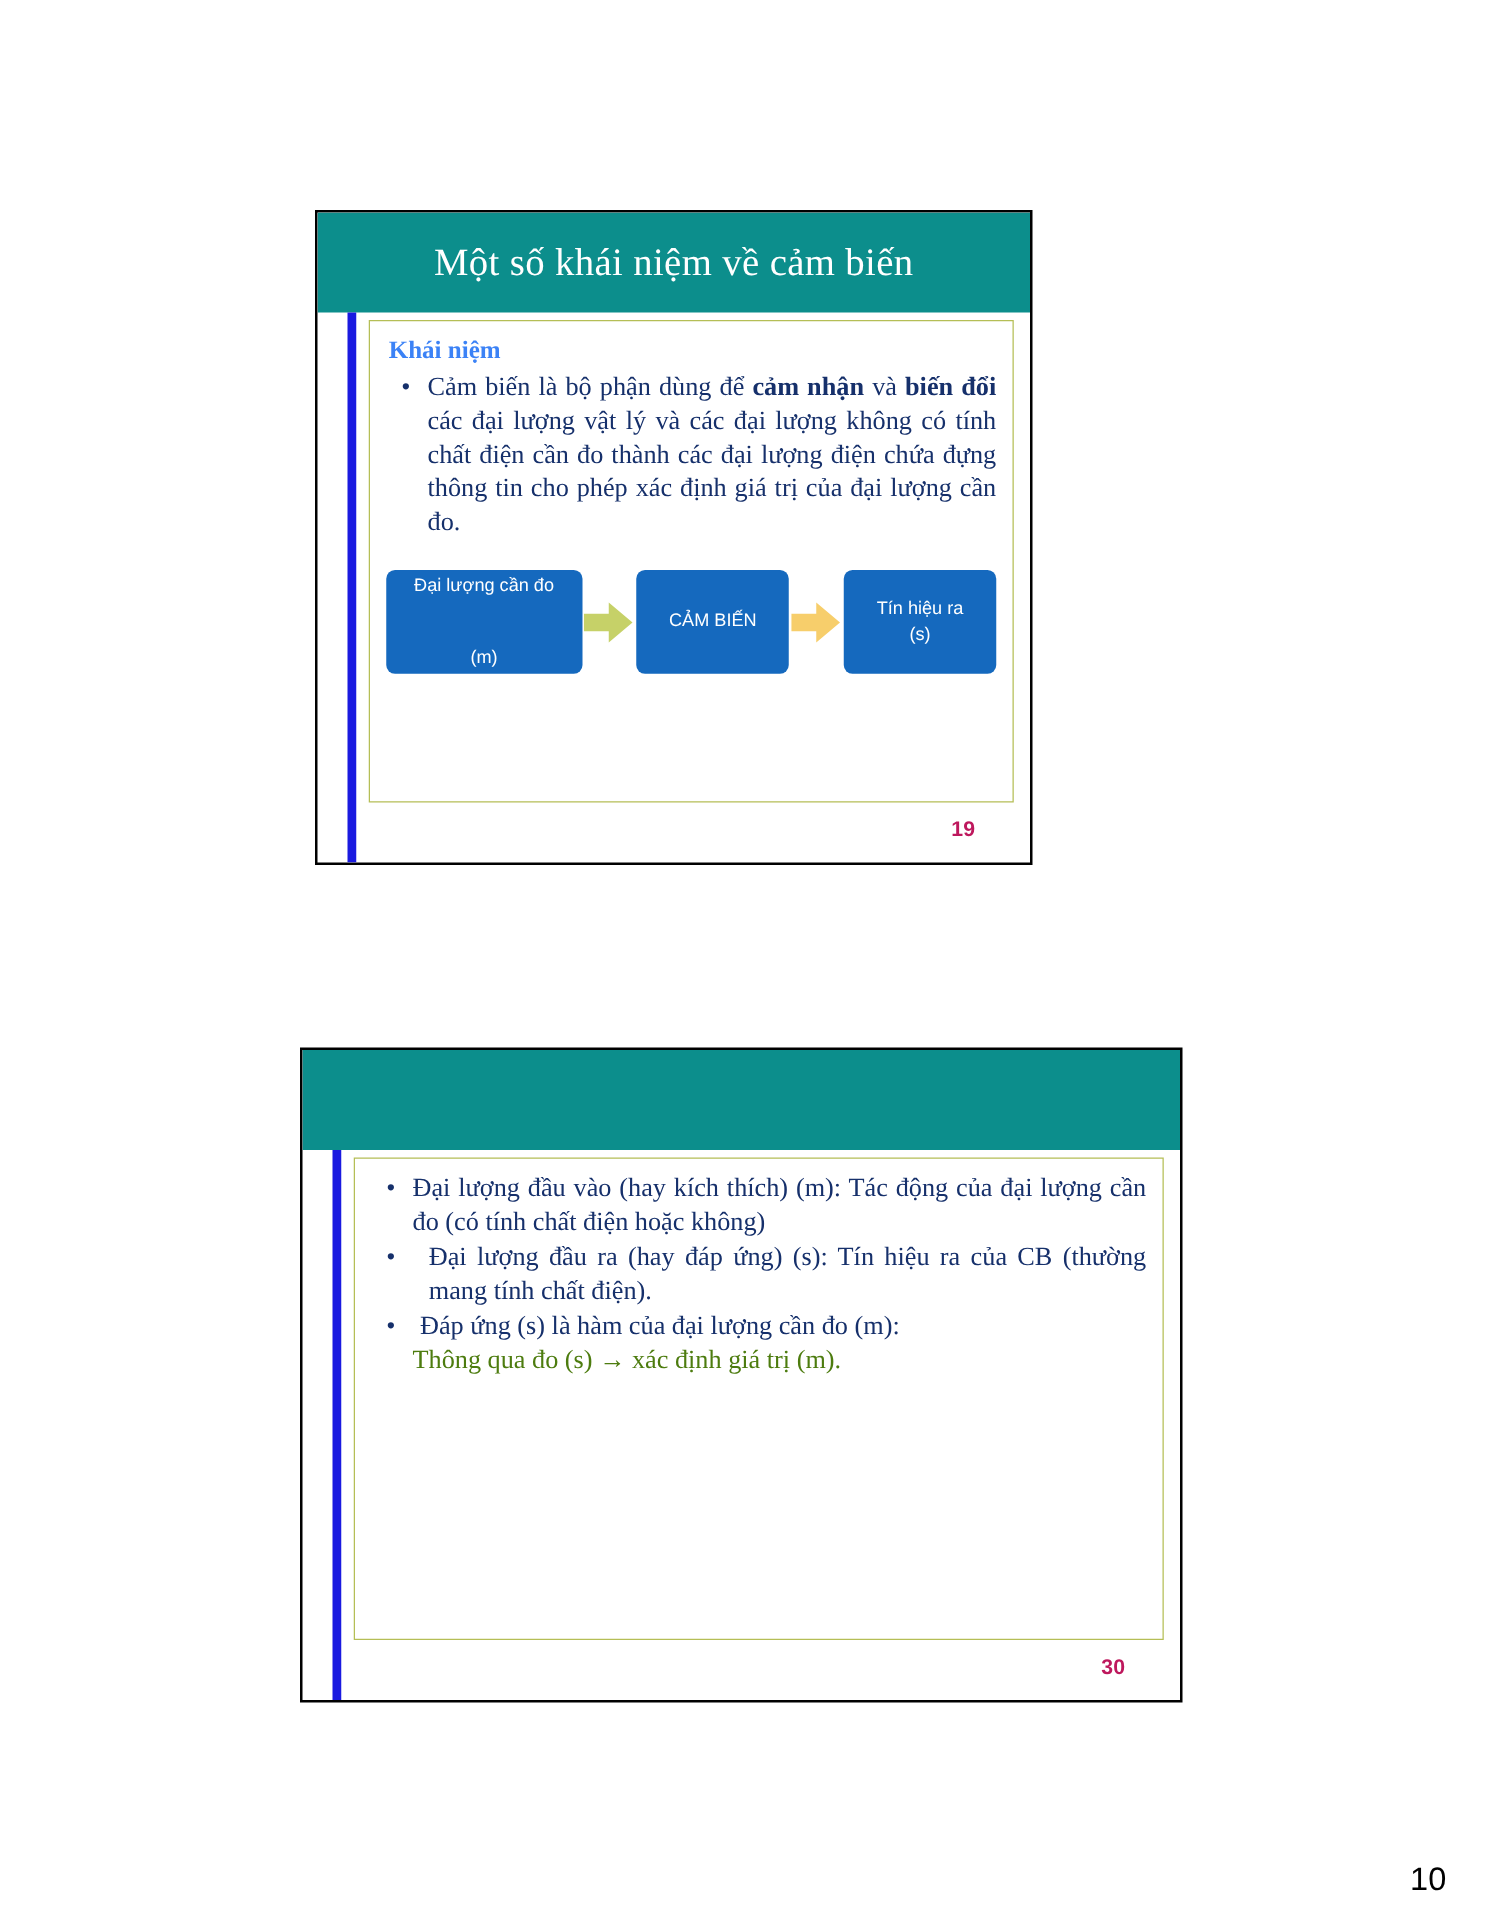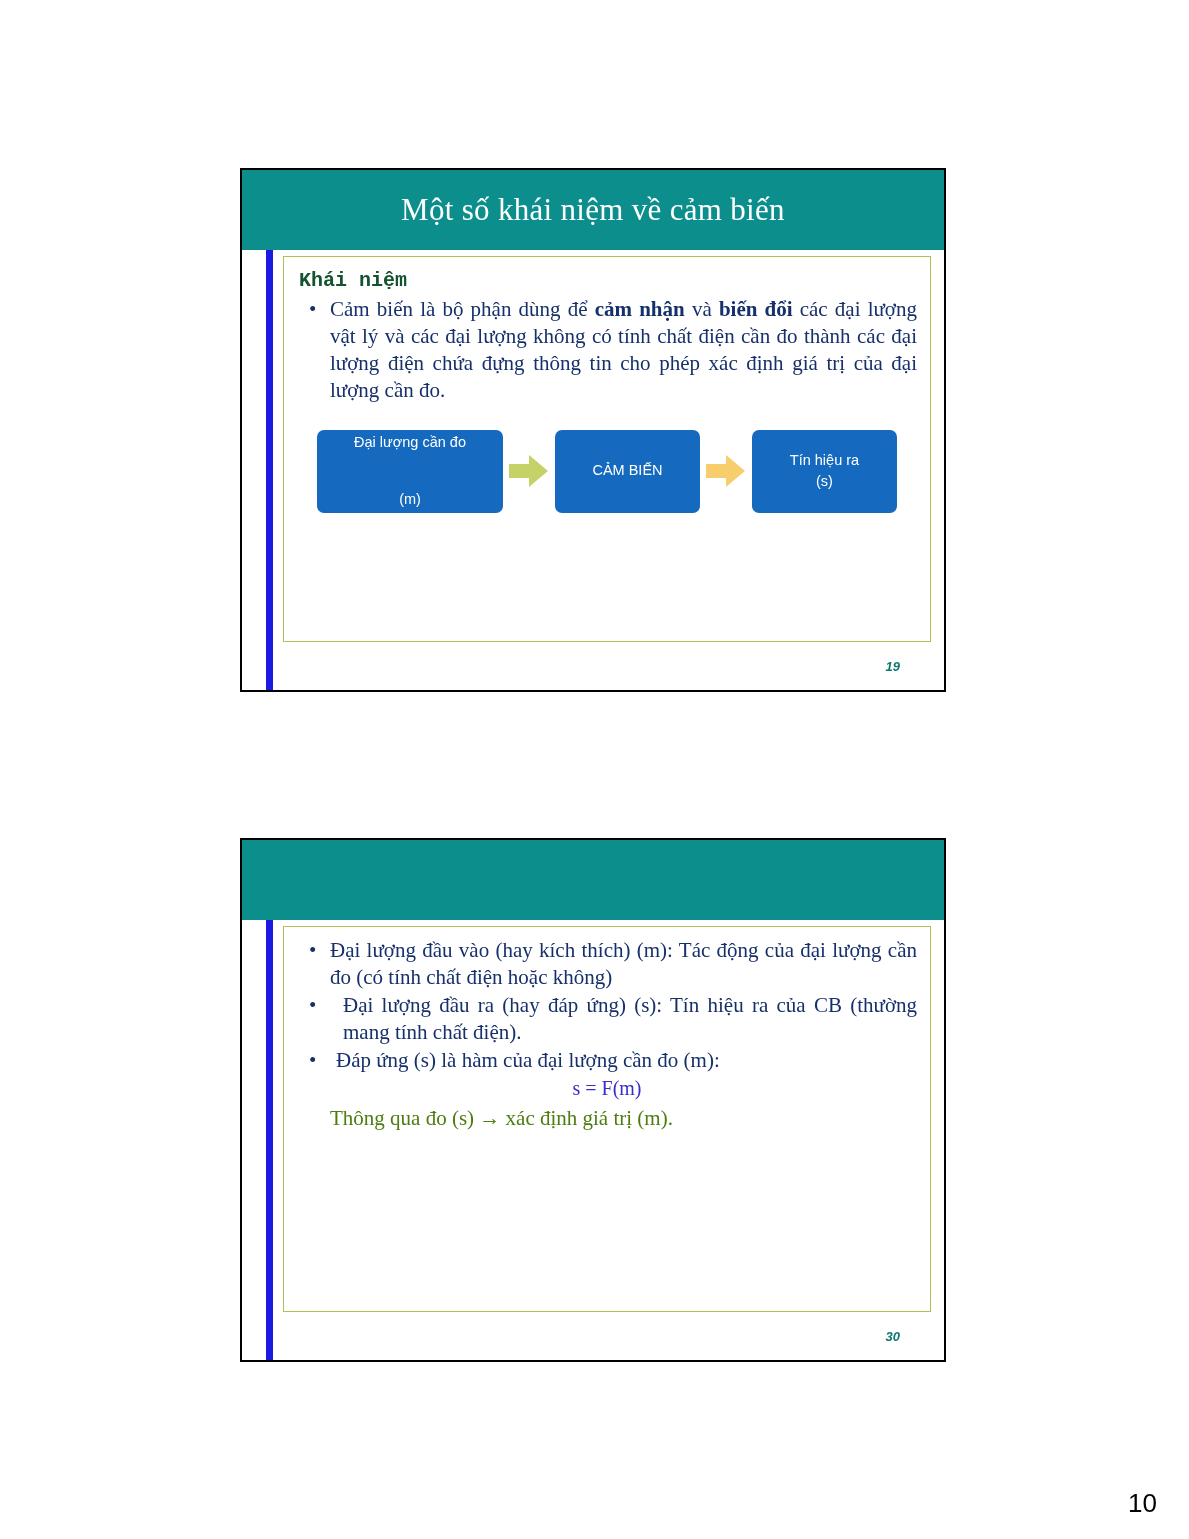--- a/index.html
+++ b/index.html
@@ -21,21 +21,21 @@
   }
 
   
   .slide {
     position: absolute;
     background: #ffffff;
     border: 2px solid #000000;
     box-sizing: border-box;
     overflow: hidden;
   }
-  .slide-1 { left: 240px; top: 168px;  width: 706px; height: 524px; }
+  .slide-1 { left: 252px; top: 168px;  width: 574px; height: 524px; }
   .slide-2 { left: 240px; top: 838px;  width: 706px; height: 524px; }
 
   
   .title-band {
     position: absolute;
     left: 0;
     top: 0;
     right: 0;
     height: 80px;
     background: #0C8E8C;
@@ -73,23 +73,23 @@
     border: 1px solid #B5BE56;
     box-sizing: border-box;
     padding: 10px 13px 6px 13px;
     background: #ffffff;
   }
 
   
   .section-heading {
     font-size: 20px;
     font-weight: bold;
-    color: #14532d;
+    color: #3b82f6;
     margin: 2px 0 4px 2px;
-    font-family: Liberation Mono, monospace;
+    font-family: Liberation Serif, serif;
   }
 
   .bullet-list {
     margin: 0;
     padding: 0;
     list-style: none;
   }
   .bullet-row {
     position: relative;
     padding-left: 33px;
@@ -162,25 +162,24 @@
     align-items: center;
     justify-content: center;
   }
   .flow-arrow svg { display: block; }
 
   
   .slide-number {
     position: absolute;
     right: 44px;
     bottom: 16px;
-    color: #0f766e;
+    color: #be185d;
     font-family: "Liberation Sans", sans-serif;
-    font-size: 13px;
+    font-size: 17px;
     font-weight: bold;
-    font-style: italic;
   }
 
   
   .doc-footer {
     position: absolute;
     right: 32px;
     bottom: 20px;
     color: #000000;
     font-family: "Liberation Sans", sans-serif;
     font-size: 26px;
@@ -271,21 +270,20 @@
           <span class="rich"><span> Đại lượng đầu ra (hay đáp ứng) (s): Tín hiệu ra của CB (thường mang tính chất điện).</span></span>
         </li>
 
         <li class="bullet-row indent-mid">
           <span class="dot">•</span>
           <span class="rich"><span> Đáp ứng (s) là hàm của đại lượng cần đo (m):</span></span>
         </li>
 
       </ul>
 
-      <div class="formula-row">s = F(m)</div>
 
       <div class="plain-row">Thông qua đo (s) → xác định giá trị (m).</div>
 
     </div>
 
     <div class="slide-number">30</div>
   </div>
 
   <div class="doc-footer">10</div>
 

